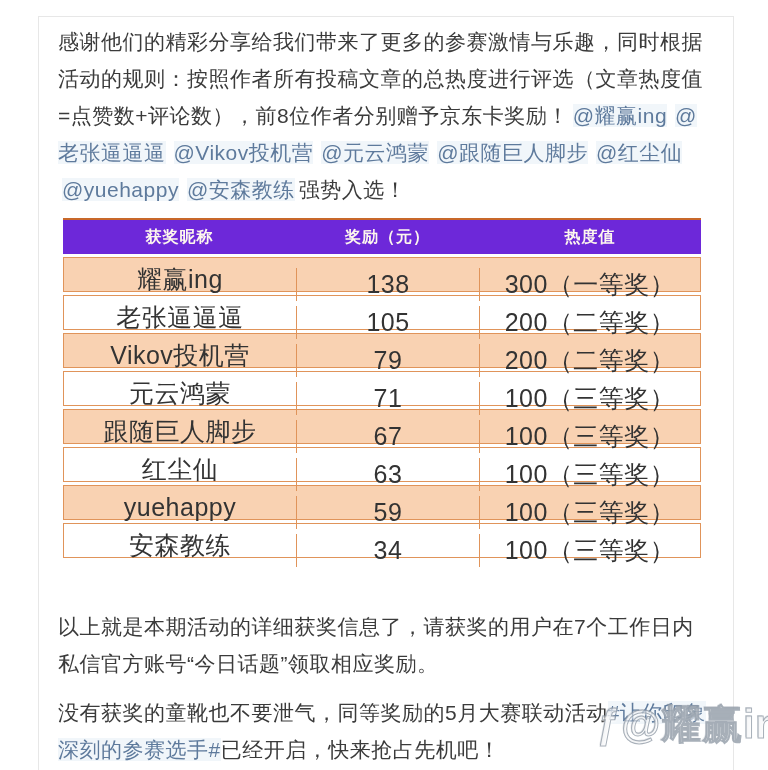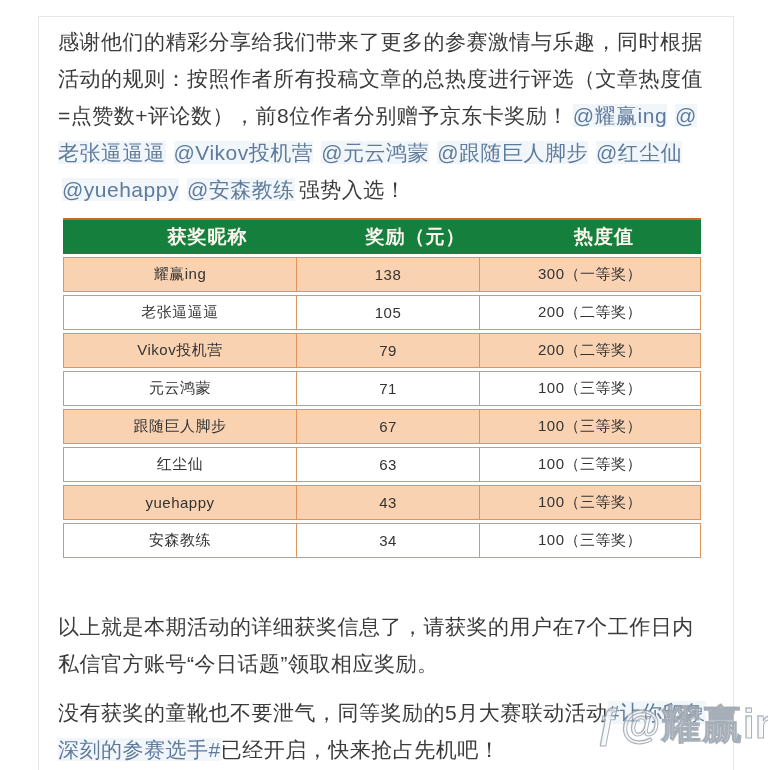--- a/index.html
+++ b/index.html
@@ -13,33 +13,33 @@
   .para { font-size:21px; line-height:37px; color:#3b3b3b; letter-spacing:0.5px; }
   .mention, .hashtag {
     color:#5e7a9c; text-decoration:none; cursor:pointer;
     background:rgba(223,234,245,0.45);
   }
   .mention { margin:0 4px; }
   
   .award-table { width:638px; margin:10px 0 0 5px; }
   .thead {
     display:grid; grid-template-columns:233px 183px auto; align-items:center;
-    height:36px; background:#15803d; border-top:2px solid #c8682a;
-    color:#fdf6ee; font-size:19px; font-weight:bold; text-align:center; letter-spacing:1px;padding-left:28px;
+    height:36px; background:#6d28d9; border-top:2px solid #c8682a;
+    color:#fdf6ee; font-size:16px; font-weight:bold; text-align:center; letter-spacing:1px;
   }
   .trow {
     display:grid; grid-template-columns:232px 183px auto; align-items:stretch;
     height:35px; margin-top:3px; border:1px solid #e0945a; background:#ffffff;
   }
   .trow.band { background:#f9d2b2; }
   .td {
     display:flex; align-items:center; justify-content:center;
-    font-size:15px; color:#333333; letter-spacing:0.5px;
+    font-size:25px; color:#333333; letter-spacing:0.5px;
   }
-  .td + .td { border-left:1px solid #e0945a; }
+  .td + .td { border-left:1px solid #e0945a;margin-top:10px; }
   .thead > div { padding:0; }
   
   .outro { margin-top:50px; }
   .followup { margin-top:12px; }
   
   .watermark {
     position:absolute; left:596px; top:697px; z-index:5;
     font-size:40px; font-weight:bold; letter-spacing:1px;
     color:rgba(255,255,255,0.38);
     -webkit-text-stroke:1px rgba(134,146,158,0.72);
@@ -87,21 +87,21 @@
       <div class="td">67</div>
       <div class="td">100（三等奖）</div>
     </div>
     <div class="trow">
       <div class="td">红尘仙</div>
       <div class="td">63</div>
       <div class="td">100（三等奖）</div>
     </div>
     <div class="trow band">
       <div class="td">yuehappy</div>
-      <div class="td">43</div>
+      <div class="td">59</div>
       <div class="td">100（三等奖）</div>
     </div>
     <div class="trow">
       <div class="td">安森教练</div>
       <div class="td">34</div>
       <div class="td">100（三等奖）</div>
     </div>
   </div>
 
   <p class="para outro">以上就是本期活动的详细获奖信息了，请获奖的用户在7个工作日内私信官方账号“今日话题”领取相应奖励。</p>

